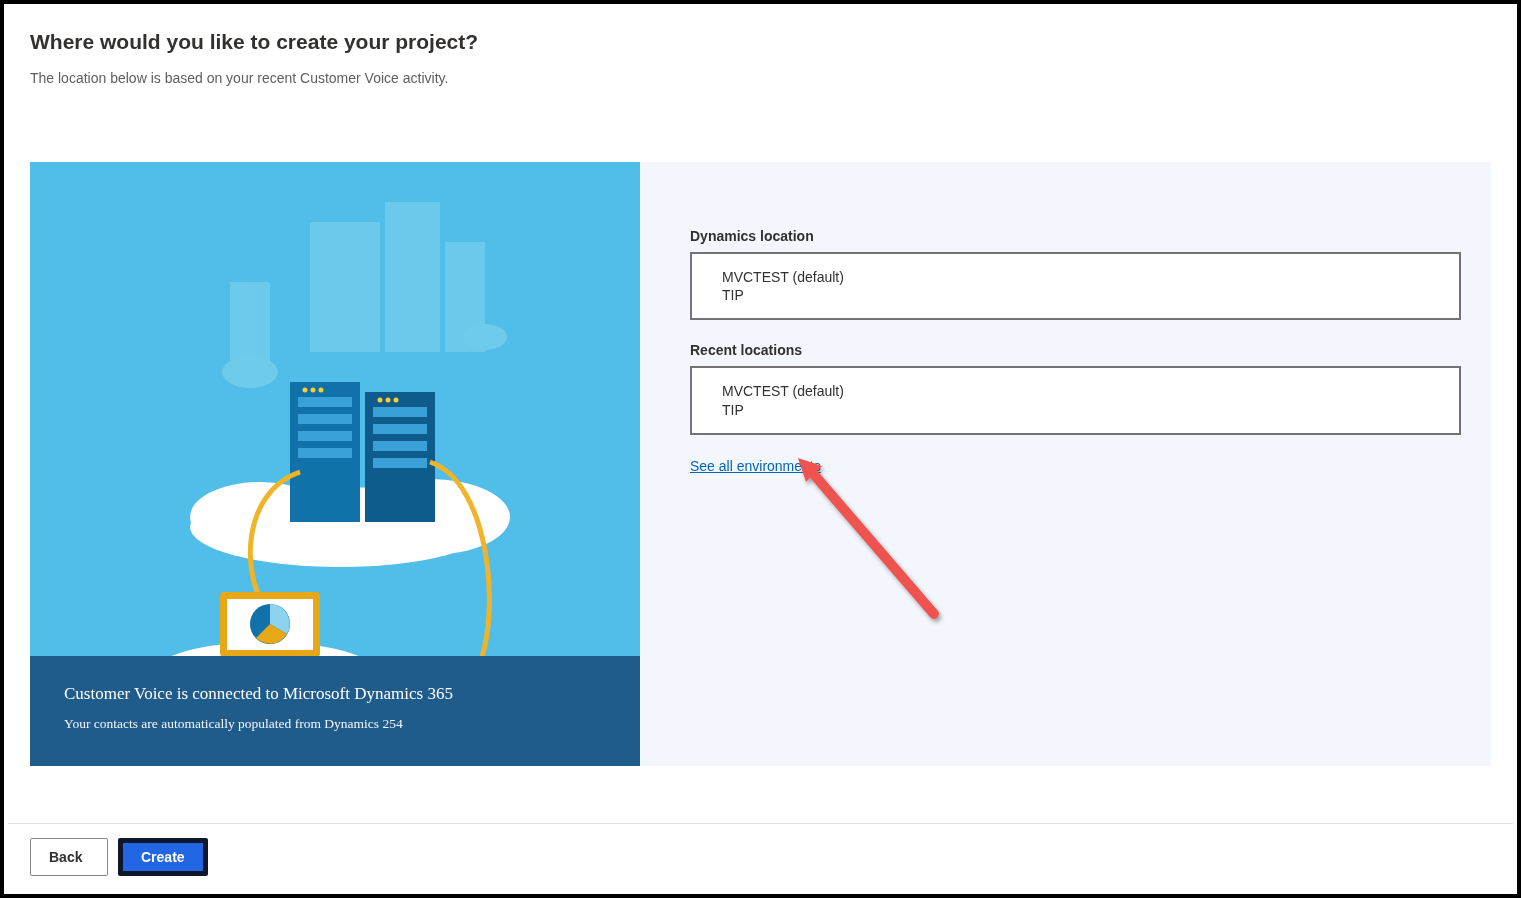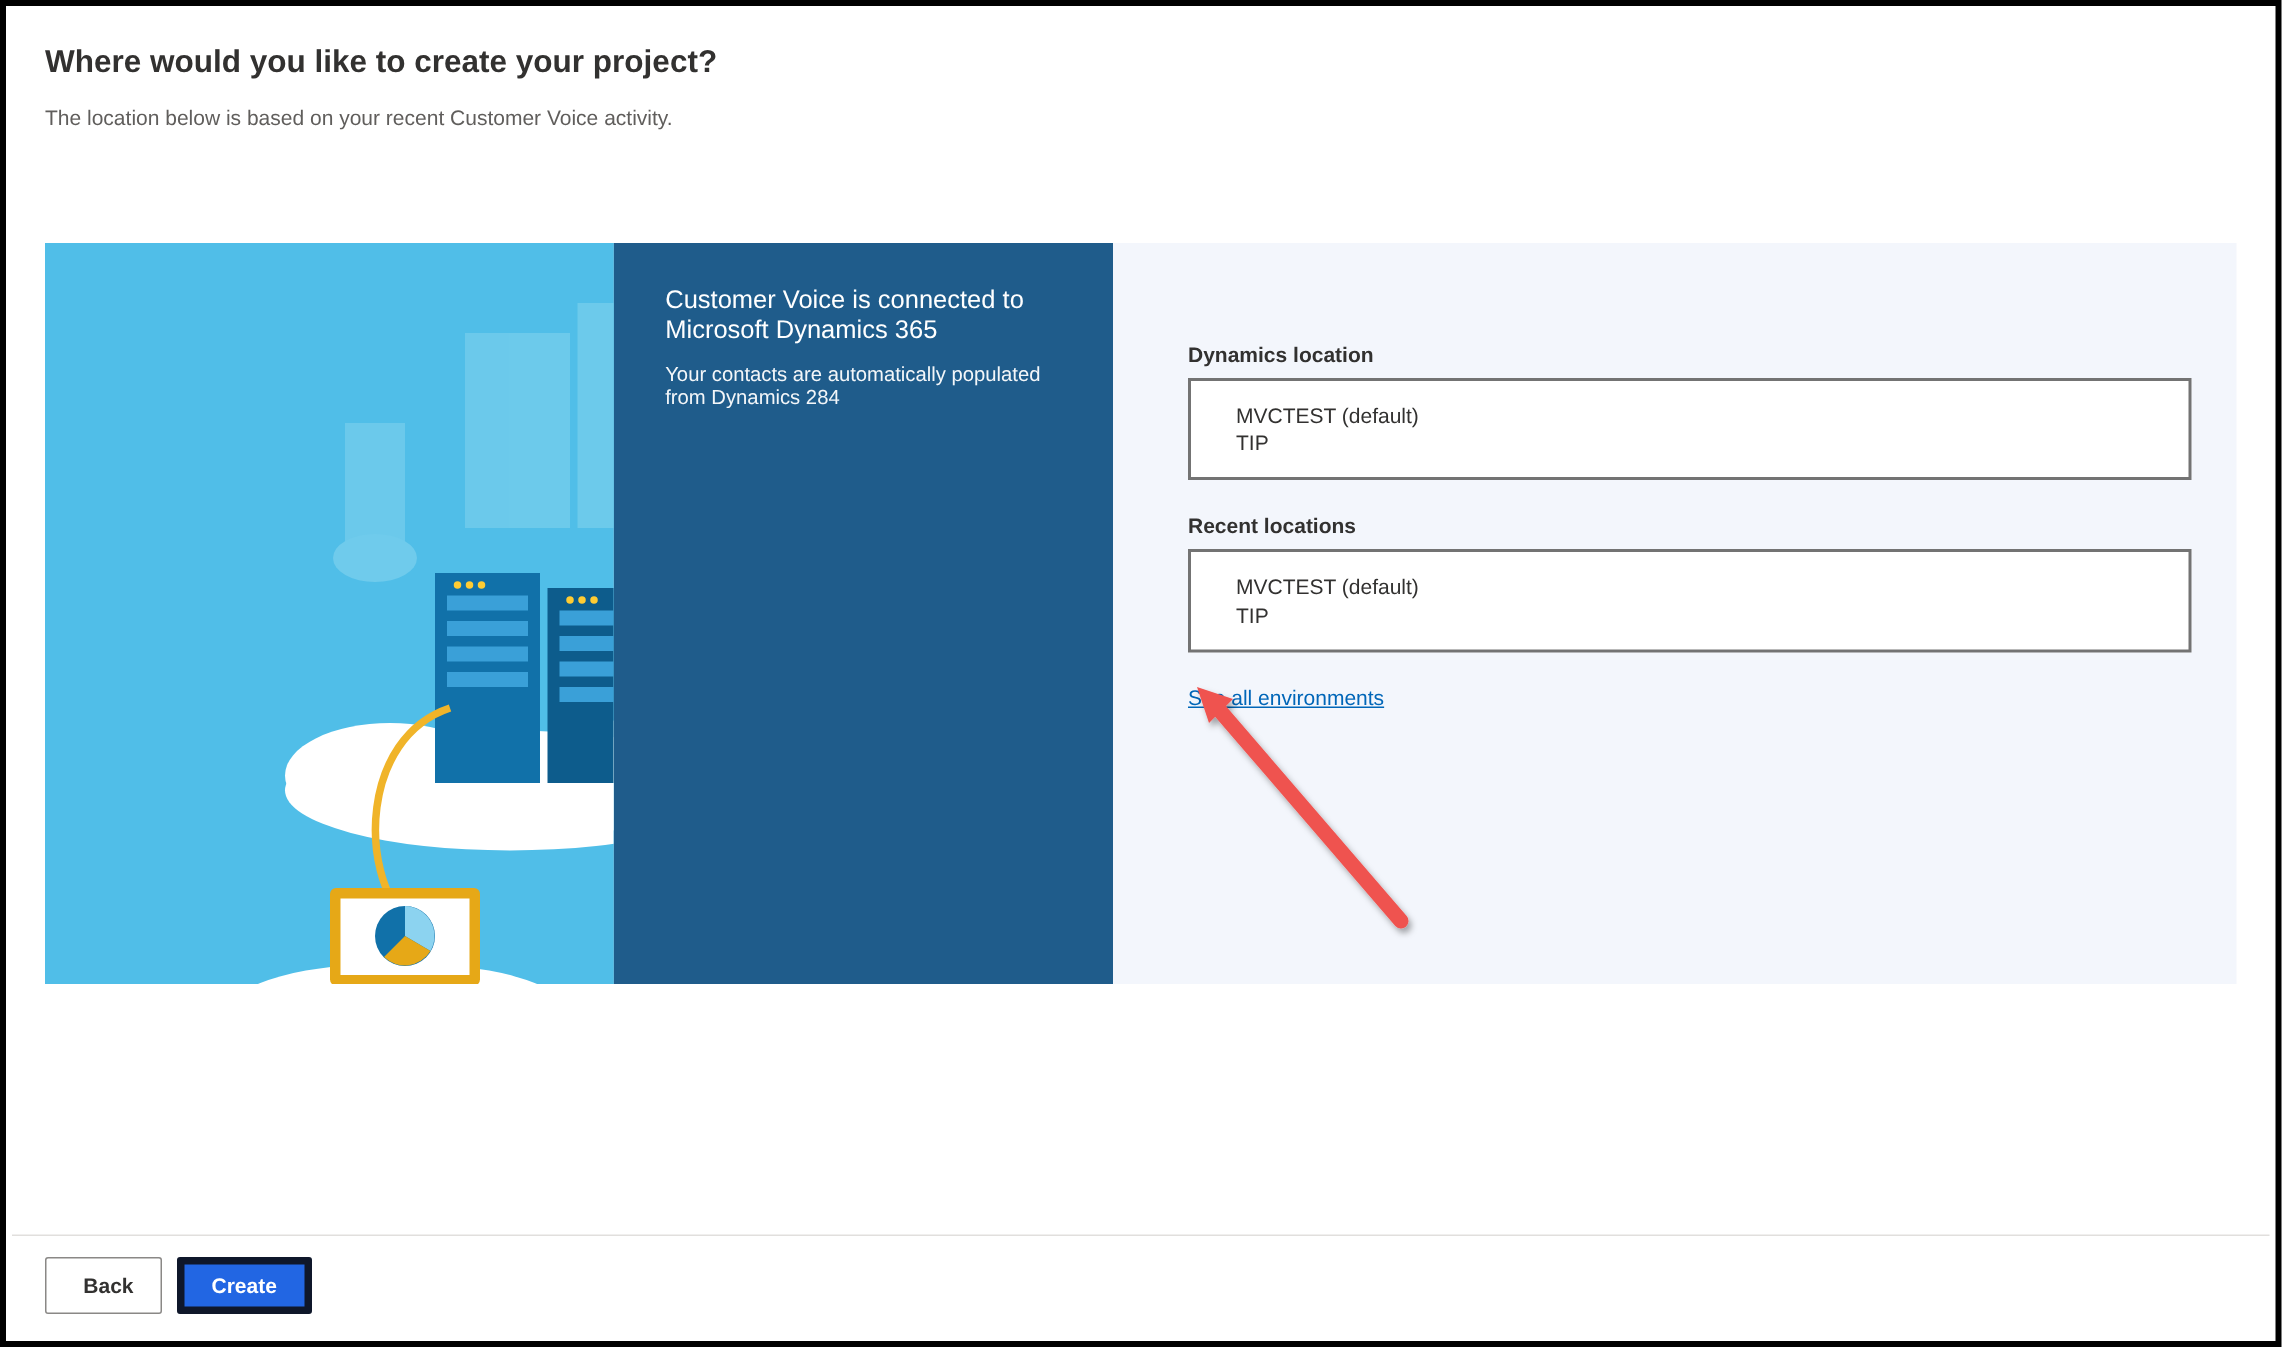--- a/index.html
+++ b/index.html
@@ -28,23 +28,24 @@
     color: #605e5c;
   }
   .main-area {
     display: flex;
     padding: 0 26px;
     margin-top: 76px;
     gap: 0;
     align-items: stretch;
   }
   .left-panel {
-    width: 712px;
+    width: 610px;
     display: flex;
-    flex-direction: row;
+    flex-direction: column;
+    font-family: Liberation Serif, serif;
   }
   .illustration {
     background: #50bee8;
     height: 494px;
     position: relative;
     overflow: hidden;
   }
   .info-banner {
     background: #1f5c8b;
     color: #ffffff;
@@ -102,21 +103,21 @@
     gap: 10px;
     background: #fff;
   }
   .btn {
     font-size: 14px;
     padding: 6px 18px;
     border-radius: 2px;
     cursor: pointer;
     font-family: inherit;
     min-width: 78px;
-    text-align: right;
+    text-align: left;
   }
   .btn-default {
     background: #ffffff;
     border: 1px solid #8a8886;
     color: #323130;
     font-weight: 600;
   }
   .btn-primary {
     background: #2266e3;
     border: 5px solid #0f172a;
@@ -216,21 +217,21 @@
             <rect x="435" y="535" width="10" height="25" fill="#1171a9"></rect>
             <rect x="450" y="525" width="10" height="35" fill="#1171a9"></rect>
             <rect x="465" y="540" width="10" height="20" fill="#1171a9"></rect>
             <polyline points="415,548 432,540 448,528 465,535 480,525" stroke="#e6a817" stroke-width="3" fill="none"></polyline>
           </g>
         </g>
       </svg>
     </div>
     <div class="info-banner">
       <div class="info-banner-title">Customer Voice is connected to Microsoft Dynamics 365</div>
-      <div class="info-banner-text">Your contacts are automatically populated from Dynamics 284</div>
+      <div class="info-banner-text">Your contacts are automatically populated from Dynamics 254</div>
     </div>
   </div>
 
   <div class="right-panel">
     <div class="section-label">Dynamics location</div>
     <div class="location-card">
       <div class="loc-name">MVCTEST (default)</div>
       <div class="loc-sub">TIP</div>
     </div>
 

